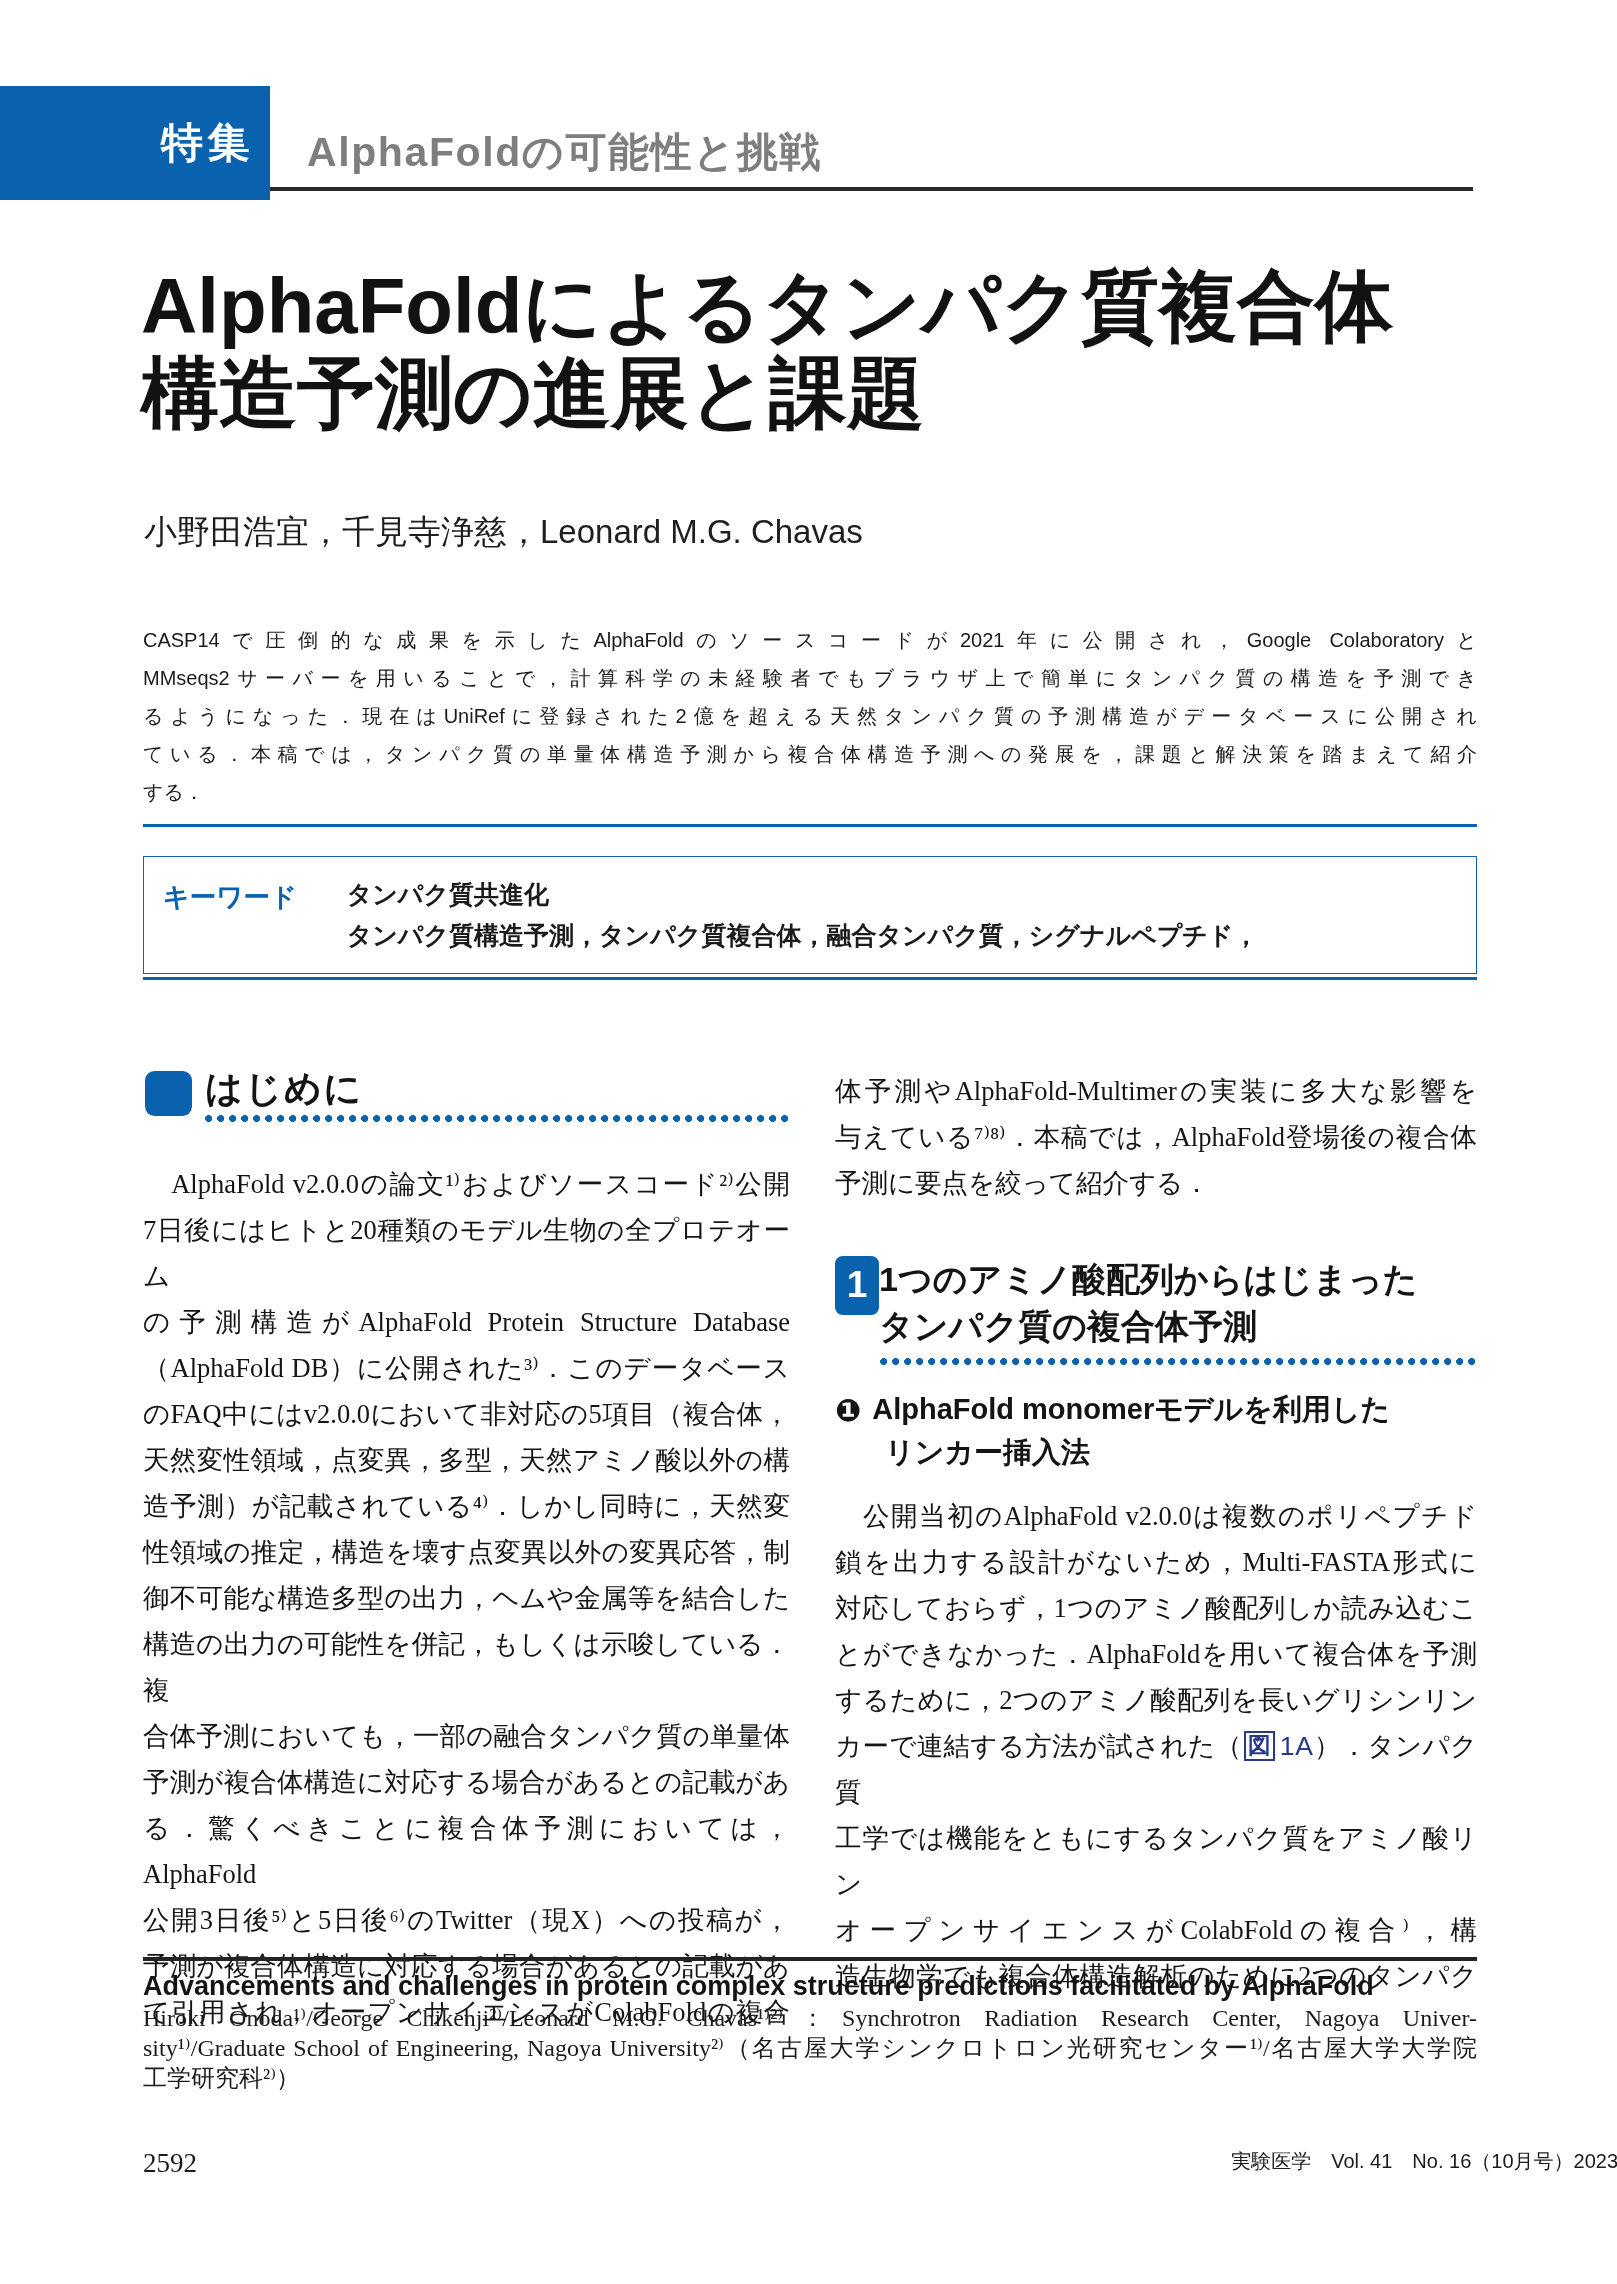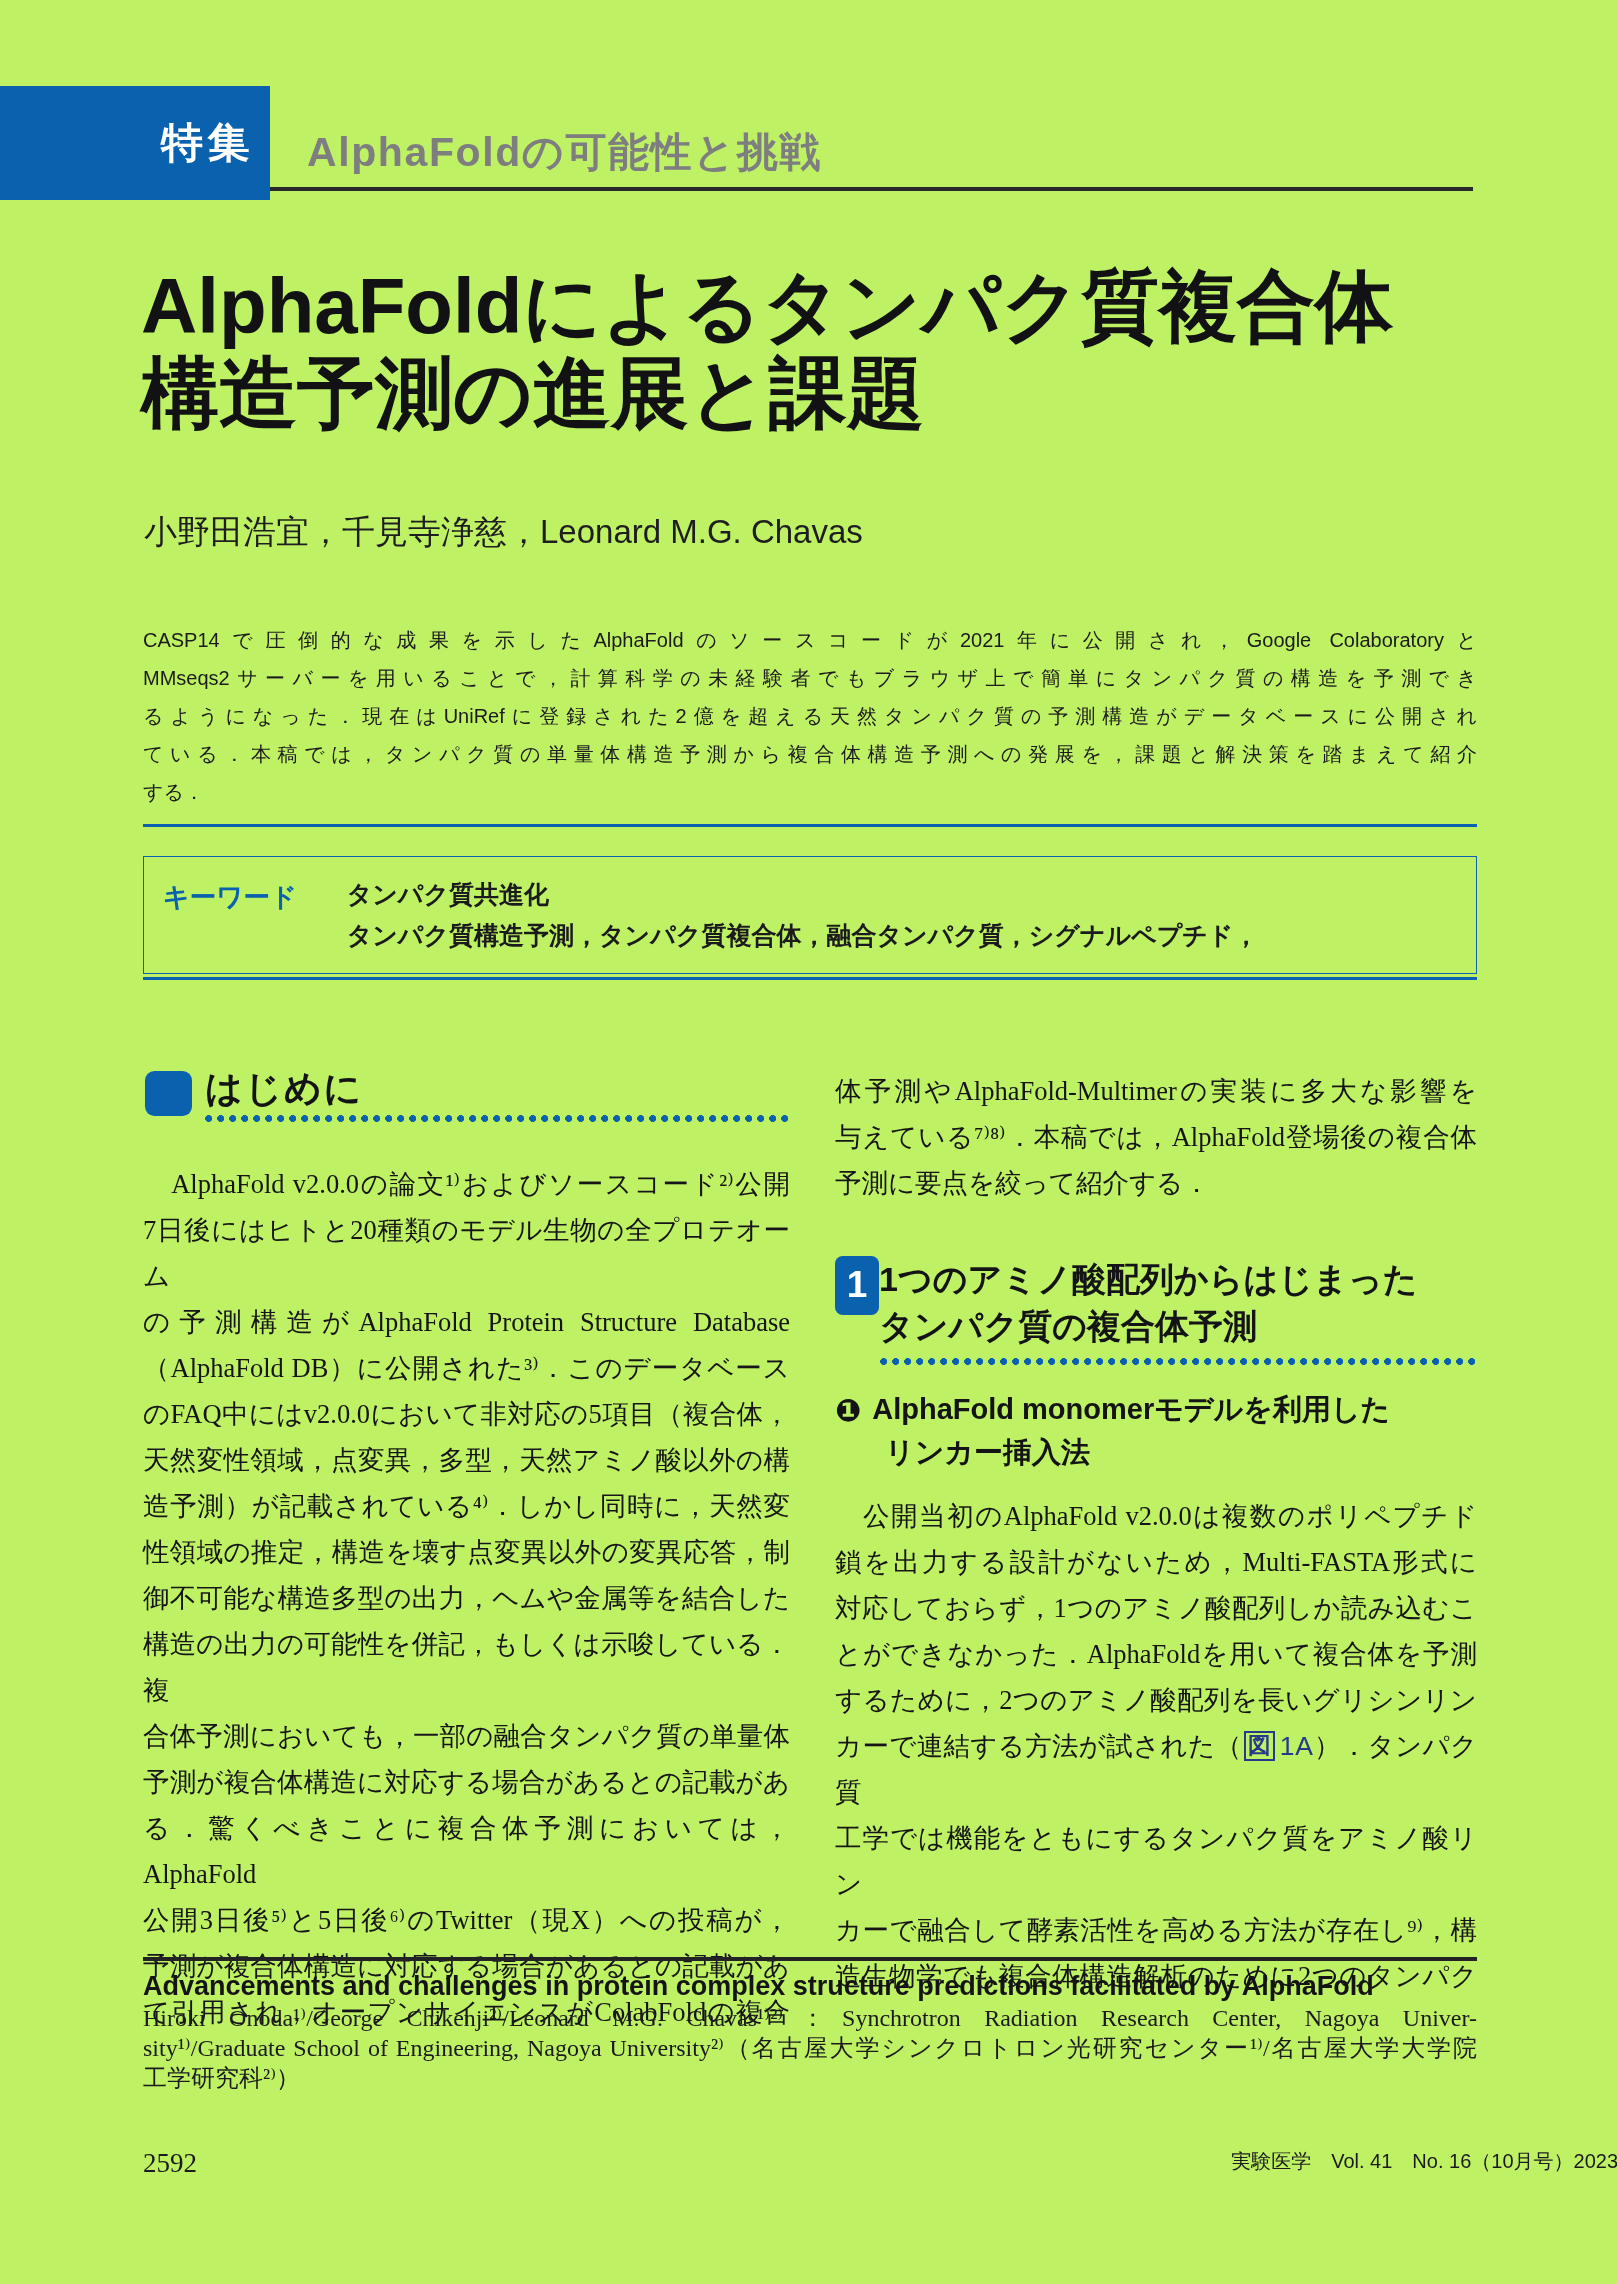--- a/index.html
+++ b/index.html
@@ -3,21 +3,21 @@
 <meta charset="utf-8">
 <style>
   :root{
     --brand-blue:#0a61ae;
     --figure-ref-blue:#28398c;
     --header-gray:#7e7e80;
     --rule-dark:#29292b;
     --text-black:#17171a;
   }
   html,body{margin:0;padding:0;background:#e8e8e8;}
-  .page{position:relative;width:1618px;height:2284px;background:#bef264;overflow:hidden;
+  .page{position:relative;width:1618px;height:2284px;background:#ffffff;overflow:hidden;
         font-family:"Liberation Sans","DejaVu Sans",sans-serif;color:var(--text-black);}
 
   
   .feature-box{position:absolute;left:0;top:86px;width:270px;height:114px;background:var(--brand-blue);}
   .feature-box span{display:block;line-height:114px;text-align:right;padding-right:15.6px;
         color:#fff;font-size:42px;font-weight:800;letter-spacing:4.7px;}
   .series-title{position:absolute;left:307px;top:125px;font-size:41px;font-weight:700;
         color:var(--header-gray);letter-spacing:1.6px;}
   .header-rule{position:absolute;left:270px;top:187px;width:1203px;height:3.9px;background:var(--rule-dark);}
 
@@ -183,21 +183,21 @@
         <div>とができなかった．AlphaFoldを用いて複合体を予測</div>
         <div>するために，2つのアミノ酸配列を長いグリシンリン</div>
       </div>
 
     <div class="fig-line">
       <span>カーで連結する方法が試された（</span><span class="figbox">図</span><span class="figlabel">1A</span><span>）．タンパク質</span>
     </div>
 
     <div class="body-lines just-all">
         <div>工学では機能をともにするタンパク質をアミノ酸リン</div>
-        <div>カーで融合して酵素活性を高める方法が存在し⁹⁾，構</div>
+        <div>オープンサイエンスがColabFoldの複合⁾，構</div>
         <div>造生物学でも複合体構造解析のために2つのタンパク</div>
       </div>
   </div>
 
   <div class="foot-rule"></div>
   <div class="foot-title">Advancements and challenges in protein complex structure predictions facilitated by AlphaFold</div>
   <div class="foot-lines">
       <div>Hiroki Onoda¹⁾/George Chikenji²⁾/Leonard M.G. Chavas¹⁾²⁾：Synchrotron Radiation Research Center, Nagoya Univer-</div>
       <div>sity¹⁾/Graduate School of Engineering, Nagoya University²⁾（名古屋大学シンクロトロン光研究センター¹⁾/名古屋大学大学院</div>
       <div>工学研究科²⁾）</div>

